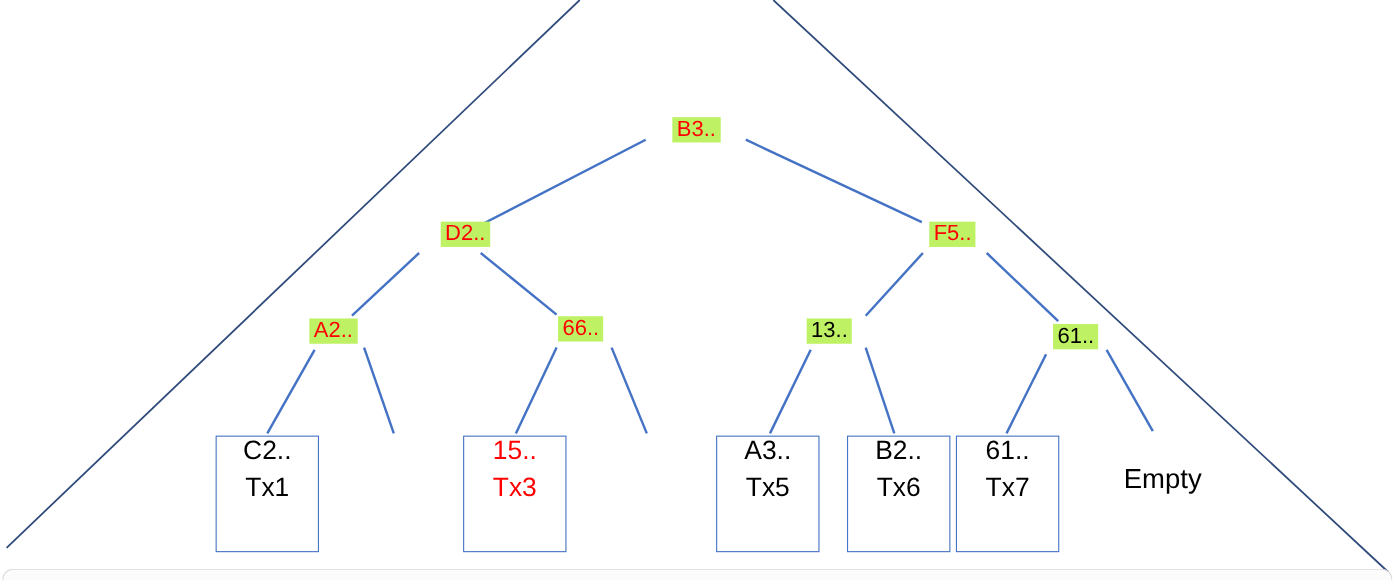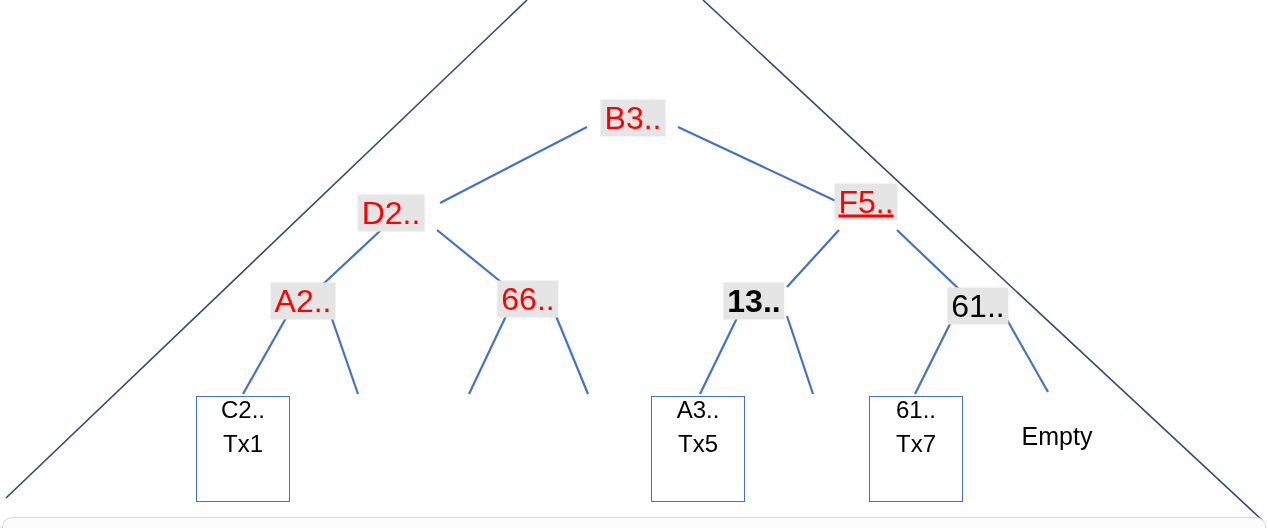--- a/index.html
+++ b/index.html
@@ -19,24 +19,24 @@
     position: absolute;
     left: 0;
     top: 0;
     width: 1268px;
     height: 528px;
     pointer-events: none;
   }
   .node {
     position: absolute;
     transform: translate(-50%, -50%);
-    font-size: 32px;
+    font-size: 20px;
     color: #000000;
     white-space: nowrap;
-    background: #e5e5e5;
+    background: #bef264;
     padding: 0 4px;
   }
   .red { color: #ff0000; }
   .leaf {
     position: absolute;
     width: 92px;
     height: 104px;
     border: 1.5px solid #4472c4;
     background: #ffffff;
     display: flex;
@@ -91,45 +91,53 @@
     <line x1="506" y1="316" x2="469" y2="394" stroke="#4472c4" stroke-width="2.2"></line>
     <line x1="556" y1="316" x2="588" y2="394" stroke="#4472c4" stroke-width="2.2"></line>
     <line x1="737" y1="318" x2="700" y2="394" stroke="#4472c4" stroke-width="2.2"></line>
     <line x1="787" y1="316" x2="813" y2="394" stroke="#4472c4" stroke-width="2.2"></line>
     <line x1="951" y1="322" x2="915" y2="394" stroke="#4472c4" stroke-width="2.2"></line>
     <line x1="1006" y1="318" x2="1048" y2="392" stroke="#4472c4" stroke-width="2.2"></line>
   </svg>
 
   <div class="node red" style="left:633px; top:118px;">B3..</div>
 
-  <div class="node red" style="left:391px; top:213px;text-align:center;">D2..</div>
+  <div class="node red" style="left:423px; top:213px;text-align:center;">D2..</div>
 
-  <div class="node red" style="left:866px; top:202px;text-decoration:underline;">F5..</div>
+  <div class="node red" style="left:866px; top:213px;">F5..</div>
 
   <div class="node red" style="left:303px; top:301px;">A2..</div>
 
   <div class="node red" style="left:528px; top:299px;">66..</div>
 
-  <div class="node" style="left:754px; top:301px;font-weight:bold;">13..</div>
+  <div class="node" style="left:754px; top:301px;">13..</div>
 
   <div class="node" style="left:978px; top:306px;">61..</div>
 
   <div class="leaf" style="left:196px; top:396px;">
     <span>C2..</span>
     <span>Tx1</span>
   </div>
 
 
+  <div class="leaf" style="left:421px; top:396px;">
+    <span class="red">15..</span>
+    <span class="red">Tx3</span>
+  </div>
 
 
   <div class="leaf" style="left:651px; top:396px;">
     <span>A3..</span>
     <span>Tx5</span>
   </div>
 
+  <div class="leaf" style="left:770px; top:396px;">
+    <span>B2..</span>
+    <span>Tx6</span>
+  </div>
 
   <div class="leaf" style="left:869px; top:396px;">
     <span>61..</span>
     <span>Tx7</span>
   </div>
 
   <div class="empty-label" style="left:1057px; top:436px;">Empty</div>
 
   <div class="bottom-edge"></div>
 

